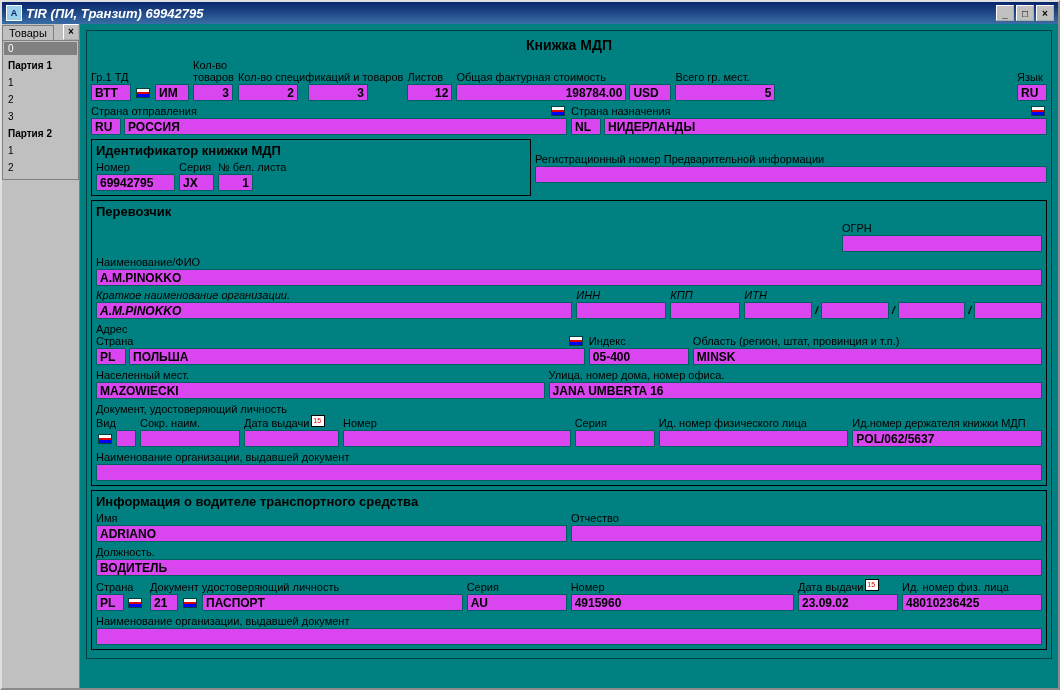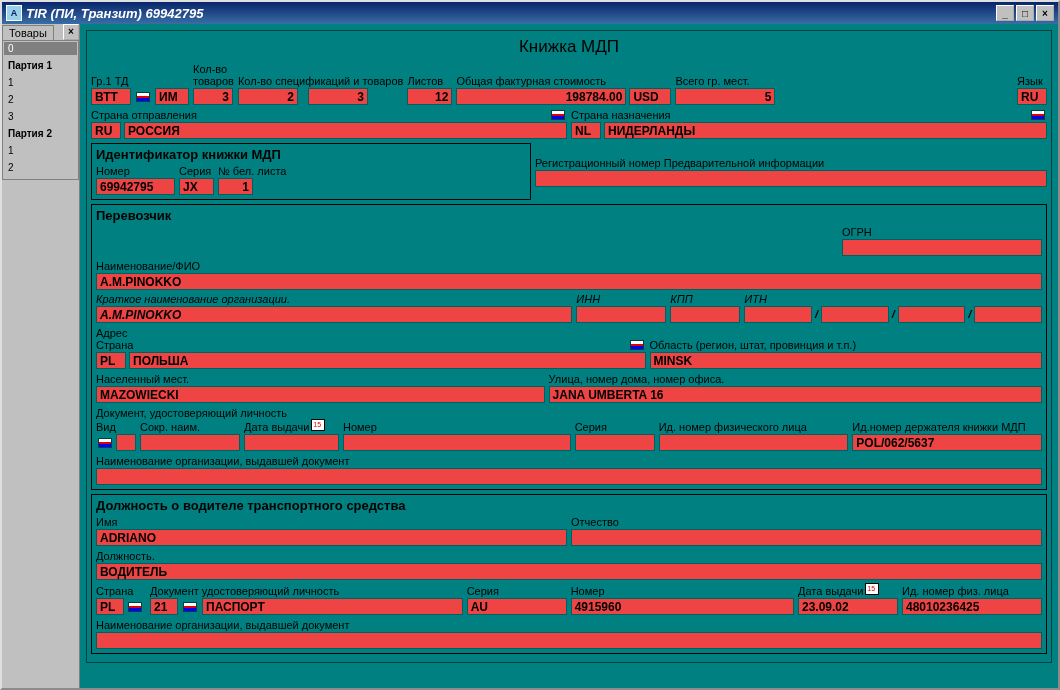--- a/index.html
+++ b/index.html
@@ -13,23 +13,23 @@
 .sidetabs{width:78px;background:#c0c0c0;border-right:1px solid #808080;}
 .sidetabs .tabhdr{display:flex;align-items:center;}
 .sidetabs .tabhdr .tab{background:#c0c0c0;border:1px solid #808080;border-bottom:none;padding:1px 6px;font-size:11px;}
 .sidetabs .tabhdr .x{margin-left:auto;width:16px;height:16px;border:1px outset #fff;background:#c0c0c0;text-align:center;font-weight:bold;font-size:10px;line-height:14px;}
 .sidetabs .panel{border:1px solid #808080;background:#c0c0c0;padding:1px;}
 .sidetabs .row{padding:1px 4px;font-size:10px;color:#000;}
 .sidetabs .row.hdr{background:#808080;color:#fff;}
 .sidetabs .row.bold{font-weight:bold;}
 .main{flex:1;background:#008080;padding:6px;overflow:auto;color:#000;}
 .form{background:#008080;border:1px solid #004040;padding:4px;}
-.title{color:#000;font-weight:normal;font-size:17px;text-align:center;margin:2px 0 6px;}
+.title{color:#000;font-weight:bold;font-size:14px;text-align:center;margin:2px 0 6px;}
 .lbl{color:#000;font-size:11px;white-space:nowrap;}
-.fld{background:#ef4444;border:1px solid #006060;height:17px;color:#000;font-weight:bold;font-size:12px;padding:0 3px;display:inline-flex;align-items:center;overflow:hidden;}
+.fld{background:#d946ef;border:1px solid #006060;height:17px;color:#000;font-weight:bold;font-size:12px;padding:0 3px;display:inline-flex;align-items:center;overflow:hidden;}
 .fld.r{justify-content:flex-end;}
 .row{display:flex;align-items:flex-end;gap:4px;margin-bottom:4px;}
 .col{display:flex;flex-direction:column;gap:1px;}
 .flag{width:16px;height:12px;background:linear-gradient(#fff 33%,#d00 33%,#d00 66%,#00f 66%);border:1px solid #004040;display:inline-block;margin:0 2px;}
 .flag.sm{width:14px;height:10px;}
 .box{border:1px solid #000;padding:3px 4px 4px;margin-bottom:4px;}
 .boxtitle{font-weight:bold;font-size:13px;margin-bottom:3px;}
 .sep{color:#000;font-weight:bold;align-self:center;padding-bottom:2px;}
 .cal{width:14px;height:12px;background:#fff;border:1px solid #000;display:inline-block;position:relative;margin-left:2px;}
 .cal::after{content:"15";font-size:7px;position:absolute;top:1px;left:1px;color:#d00;}
@@ -206,20 +206,24 @@
               <div style="display:flex;align-items:center;">
                   <span class="lbl">Страна</span>
                   <span style="flex:1"></span>
                   <span class="flag sm"></span>
                 </div>
               <div style="display:flex;gap:3px;">
                 <div class="fld" style="width:30px">PL</div>
                 <div class="fld" style="flex:1">ПОЛЬША</div>
               </div>
               </div>
+            <div class="col" style="width:100px">
+                <span class="lbl">Индекс</span>
+              <div class="fld" style="width:100%">05-400</div>
+              </div>
             <div class="col" style="flex:1">
                 <span class="lbl">Область (регион, штат, провинция и т.п.)</span>
               <div class="fld" style="width:100%">MINSK</div>
               </div>
           </div>
           <div class="row">
             <div class="col" style="flex:1">
                 <span class="lbl">Населенный мест.</span>
               <div class="fld" style="width:100%">MAZOWIECKI</div>
               </div>
@@ -262,21 +266,21 @@
               <div class="fld" style="width:100%">POL/062/5637</div>
               </div>
           </div>
           <div class="col" style="width:100%">
               <span class="lbl">Наименование организации, выдавшей документ</span>
             <div class="fld" style="width:100%"></div>
             </div>
         </div>
 
         <div class="box">
-          <div class="boxtitle">Должность о водителе транспортного средства</div>
+          <div class="boxtitle">Информация о водителе транспортного средства</div>
           <div class="row">
             <div class="col" style="flex:0.9">
                 <span class="lbl">Имя</span>
               <div class="fld" style="width:100%">ADRIANO</div>
               </div>
             <div class="col" style="flex:0.9">
                 <span class="lbl">Отчество</span>
               <div class="fld" style="width:100%"></div>
               </div>
           </div>

